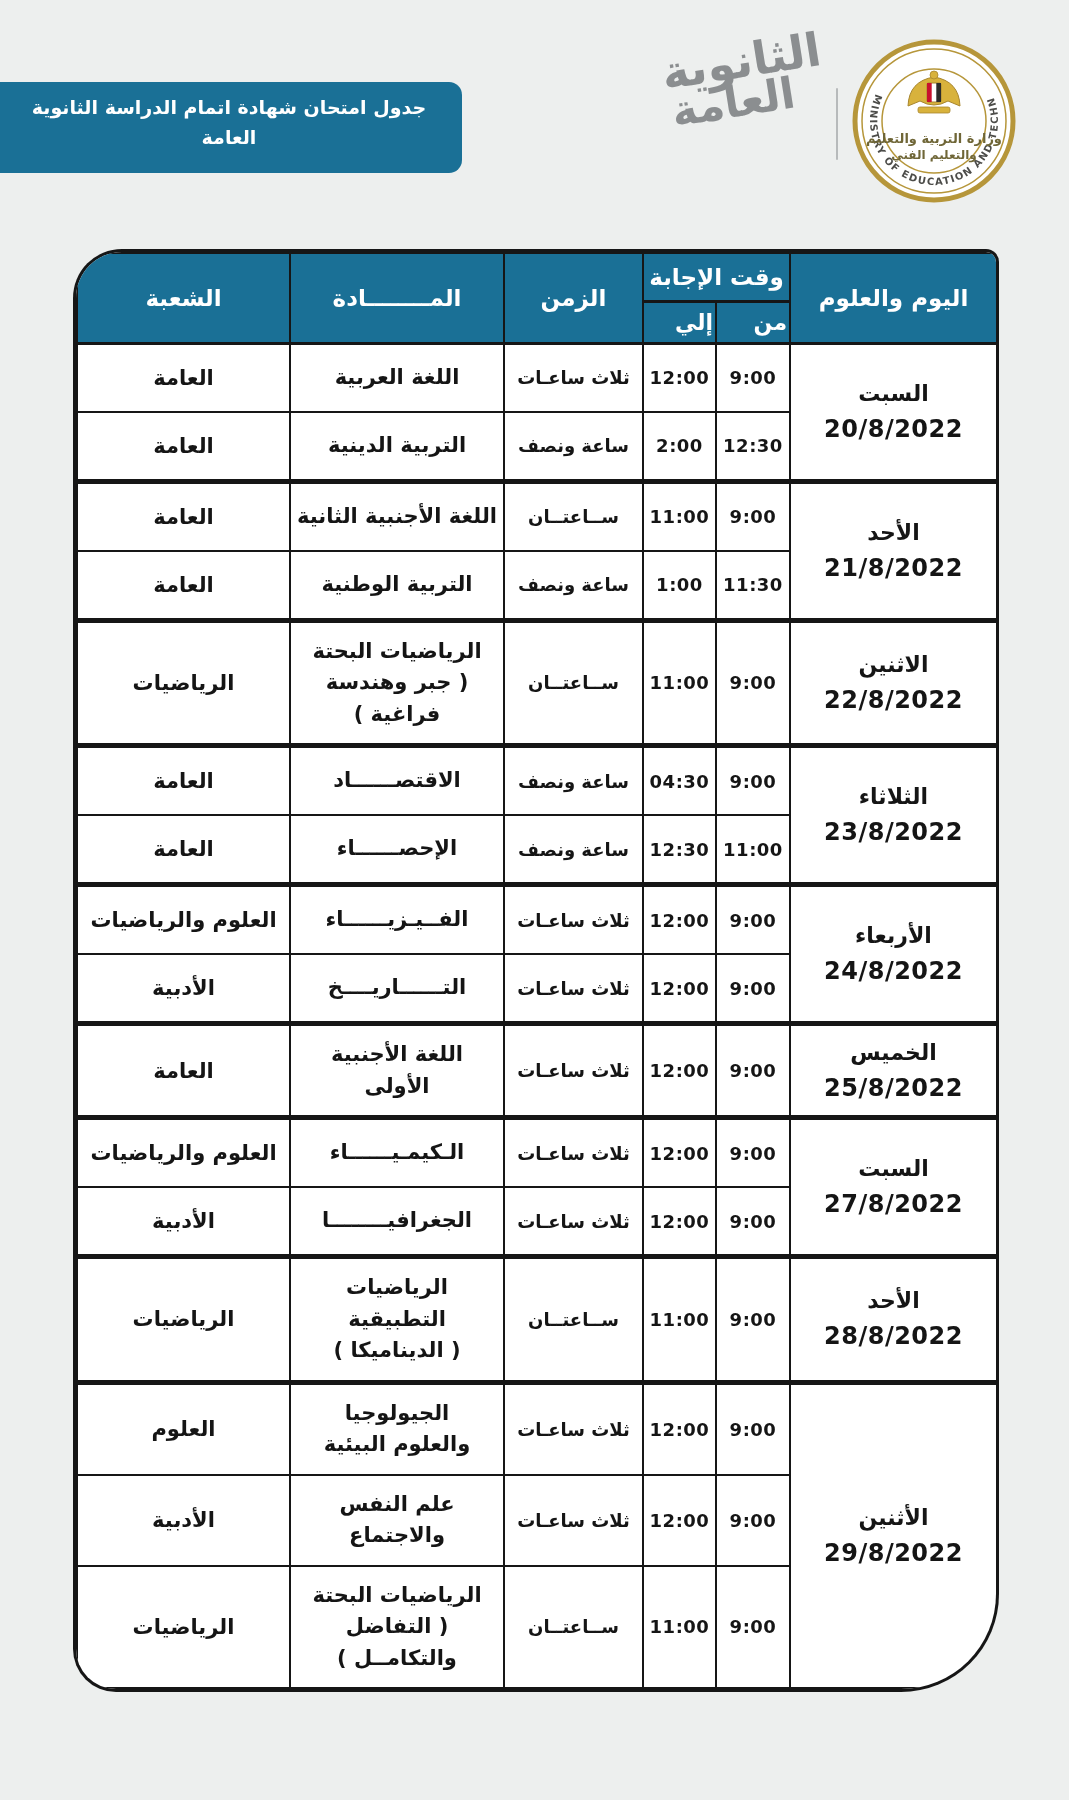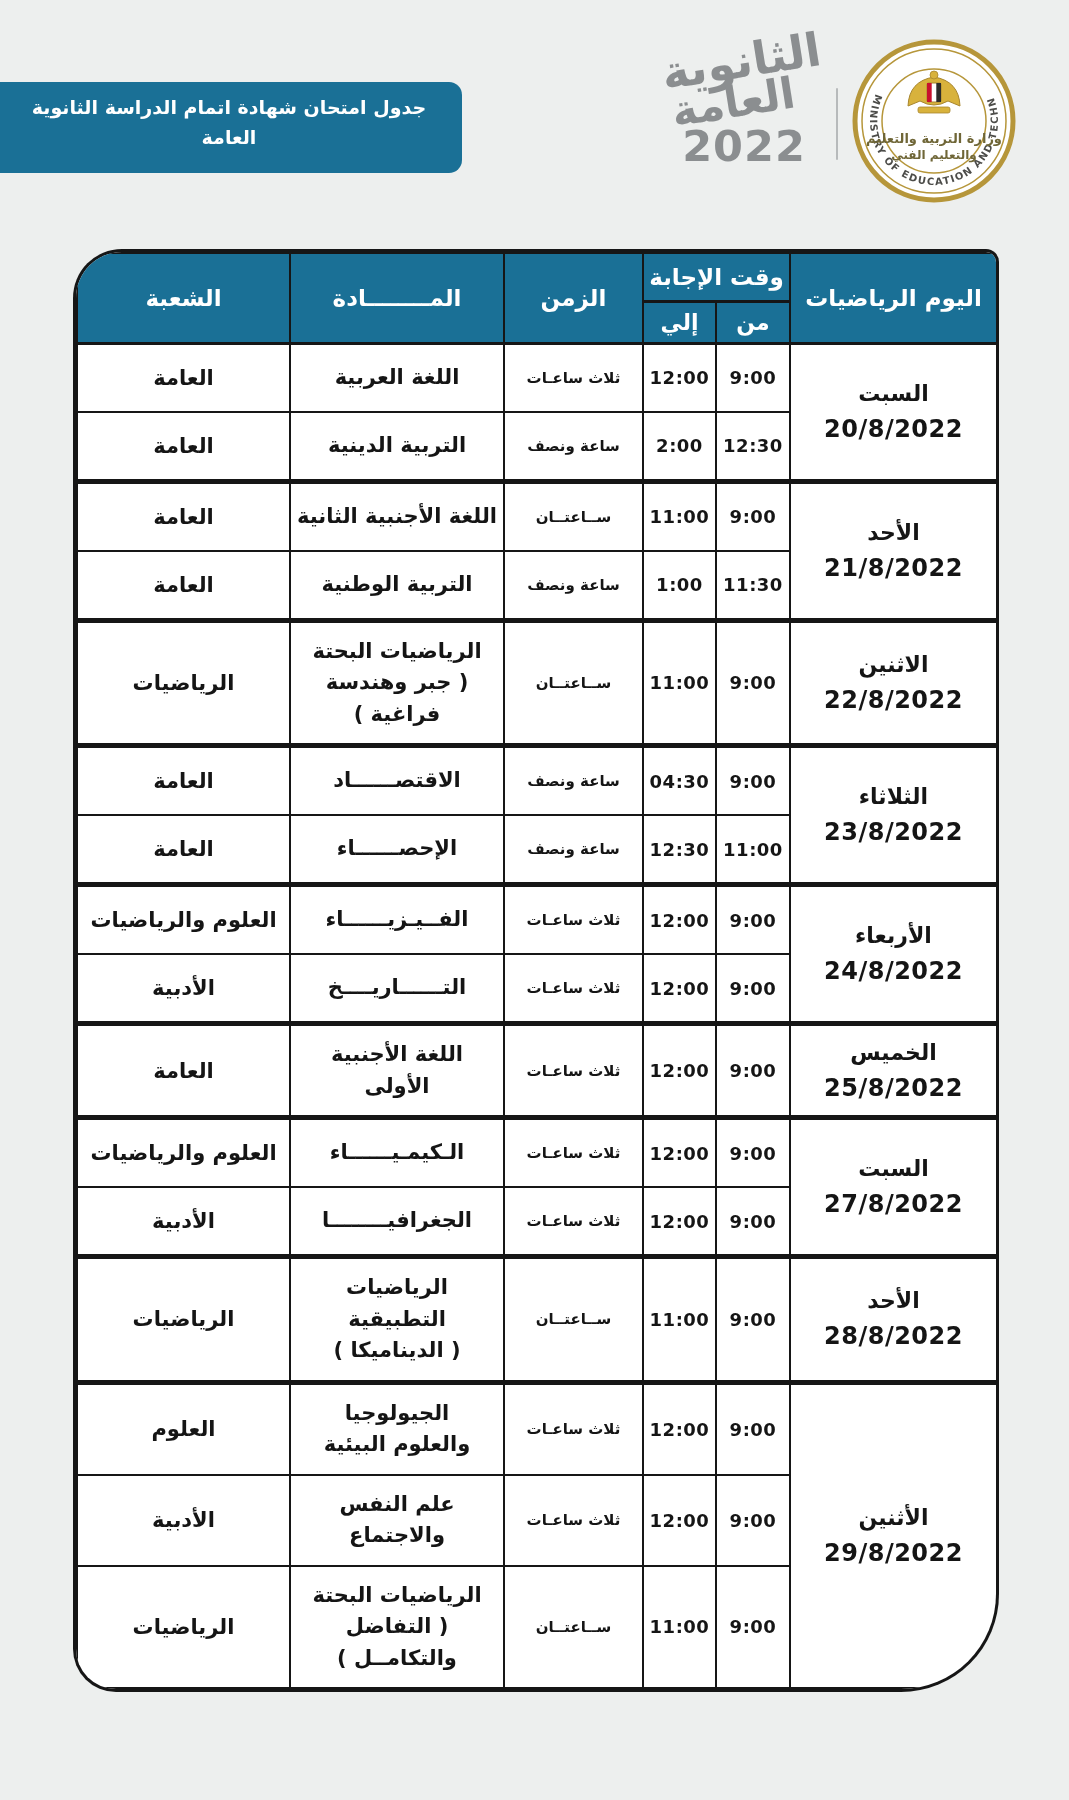--- a/index.html
+++ b/index.html
@@ -59,45 +59,44 @@
     border:2px solid var(--ink);
     text-align:center;vertical-align:middle;
     color:#151515;
   }
   thead th{
     background:var(--teal);color:#fff;
     font-size:23px;font-weight:700;
     padding:6px 2px;
   }
   thead tr:first-child th{height:48px;}
-  thead tr:last-child th{height:42px;font-size:22px;}
+  thead tr:last-child th{height:42px;font-size:22px;text-align:right;}
   thead th{border-bottom-width:3px;}
   tbody td{font-size:21px;font-weight:700;padding:21px 5px;}
   td.cell-time{font-size:18px;font-weight:600;letter-spacing:.5px;}
-  td.cell-duration{font-size:15px;}
+  td.cell-duration{font-size:18px;}
   td.cell-subject{white-space:pre-line;line-height:1.5;padding:13px 5px;}
   td.cell-day{padding:4px 6px;}
   .day-name{font-size:22px;font-weight:700;}
   .day-date{font-size:24px;font-weight:600;margin-top:9px;letter-spacing:.5px;}
   tr.group-start td{border-top:5px solid var(--ink);}
 </style>
 </head>
 <body>
 
 <header>
   <div class="banner">
     <div>جدول امتحان شهادة اتمام الدراسة الثانوية العامة</div>
   </div>
 
   <div class="logo">
     <div class="calli">
       <span class="w1">الثانوية</span>
       <span class="w2">العامة</span>
     </div>
-    <div class="logo-year">2022</div>
   </div>
 
   <div class="v-sep"></div>
 
   <div class="seal">
     <svg width="166" height="166" viewBox="0 0 166 166">
       <circle cx="83" cy="83" r="79" fill="#ffffff" stroke="#b6963a" stroke-width="5"></circle>
       <circle cx="83" cy="83" r="72" fill="none" stroke="#b6963a" stroke-width="1.5"></circle>
       <path id="sealRing" d="M 25,56 A 64,64 0 1 0 141,56" fill="none"></path>
       <text font-size="10" font-weight="bold" fill="#4c4c49" letter-spacing="1.4">
@@ -124,21 +123,21 @@
       <colgroup>
         <col class="c-day">
           <col class="c-from">
           <col class="c-to">
         <col class="c-dur">
           <col class="c-subj">
           <col class="c-branch">
       </colgroup>
       <thead>
         <tr>
-          <th rowspan="2">اليوم الرياضيات</th>
+          <th rowspan="2">اليوم والعلوم</th>
           <th colspan="2">وقت الإجابة</th>
           <th rowspan="2">الزمن</th>
           <th rowspan="2">المــــــــادة</th>
           <th rowspan="2">الشعبة</th>
         </tr>
         <tr>
           <th>من</th>
           <th>إلي</th>
         </tr>
       </thead>

